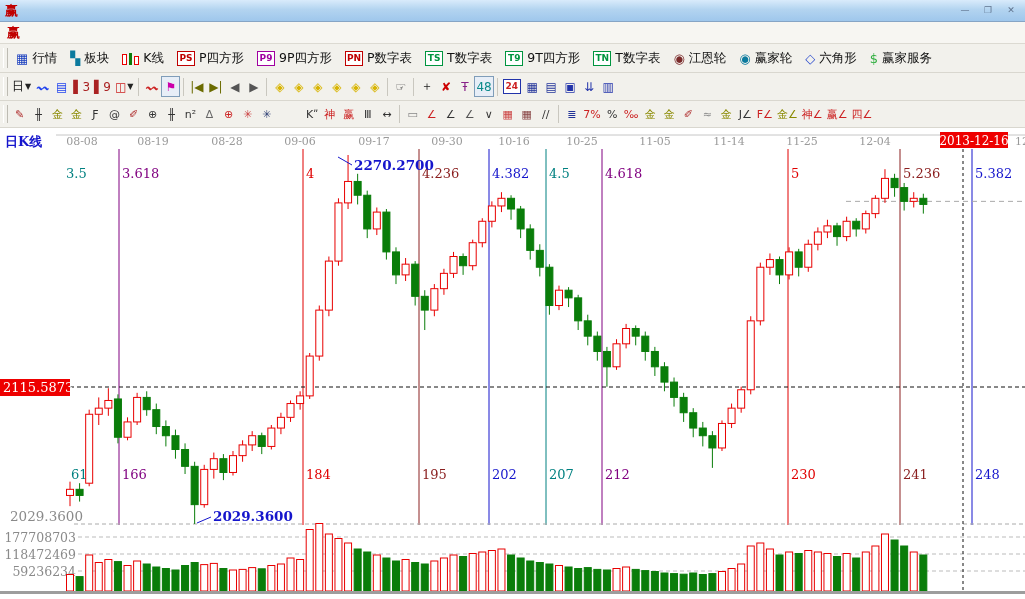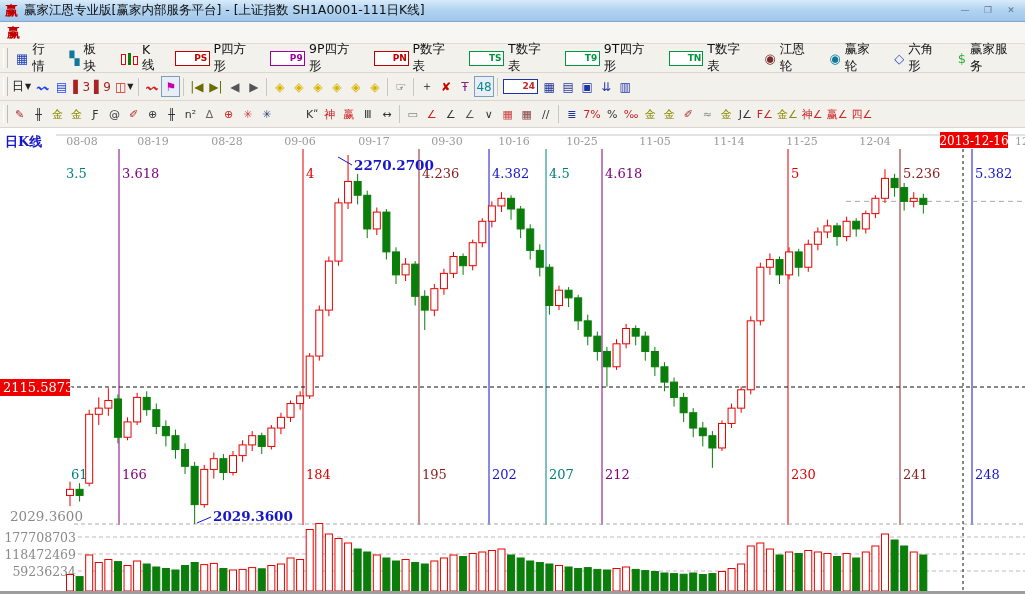--- a/index.html
+++ b/index.html
@@ -18,21 +18,21 @@
   .menubar .applogo{margin:0 6px 0 3px;}
   .menu-item{padding:0 9px;}
   
   .toolbar{display:flex;align-items:center;background:#f2f1ec;border-bottom:1px solid #d9d7cf;
            box-sizing:border-box;padding-left:10px;position:relative;}
   .toolbar::before{content:"";position:absolute;left:3px;top:4px;bottom:4px;width:3px;
            border-left:1px solid #fff;border-right:1px solid #bdbbb3;}
   .tb1{height:29px;gap:1px;}
   .tb-item{display:flex;align-items:center;gap:4px;padding:2px 6px;font-size:12.5px;color:#111;}
   .badge{display:inline-block;width:16px;height:13px;border:1px solid;font-size:9px;font-weight:bold;
-         line-height:13px;text-align:center;background:#fff;padding-left:17px;}
+         line-height:13px;text-align:center;background:#fff;}
   .glyph-icon{font-size:13px;line-height:15px;}
   .kline-mini{display:inline-flex;align-items:flex-end;gap:2px;height:14px;}
   .kline-mini i{display:block;width:3px;}
   .tb2{height:28px;}
   .tb3{height:27px;}
   .tb-btn{min-width:19px;height:21px;display:flex;align-items:center;justify-content:center;
           font-size:12px;border:1px solid transparent;padding:0 1px;box-sizing:border-box;}
   .tb3 .tb-btn{height:20px;font-size:11px;}
   .tb-btn.active{border:1px solid #7f9db9;background:#e7eef7;}
   .tb-sep{width:1px;height:18px;background:#c9c7bf;margin:0 3px;flex:none;}
@@ -45,21 +45,20 @@
              border-top:3px solid #9d9d9d;box-sizing:border-box;}
   .status-item{position:absolute;top:3px;font-size:13px;font-family:"DejaVu Serif","Liberation Serif",serif;}
 </style>
 </head>
 <body>
 
 <div class="window">
 
   <div class="titlebar">
     <span class="applogo">赢</span>
-    <span>赢家江恩专业版[赢家内部服务平台] - [上证指数  SH1A0001-111日K线]</span>
     <div class="winbtns">
         <span class="winbtn">—</span>
         <span class="winbtn">❐</span>
         <span class="winbtn">✕</span>
       </div>
   </div>
 
   <div class="menubar">
     <span class="applogo">赢</span>
   </div>

